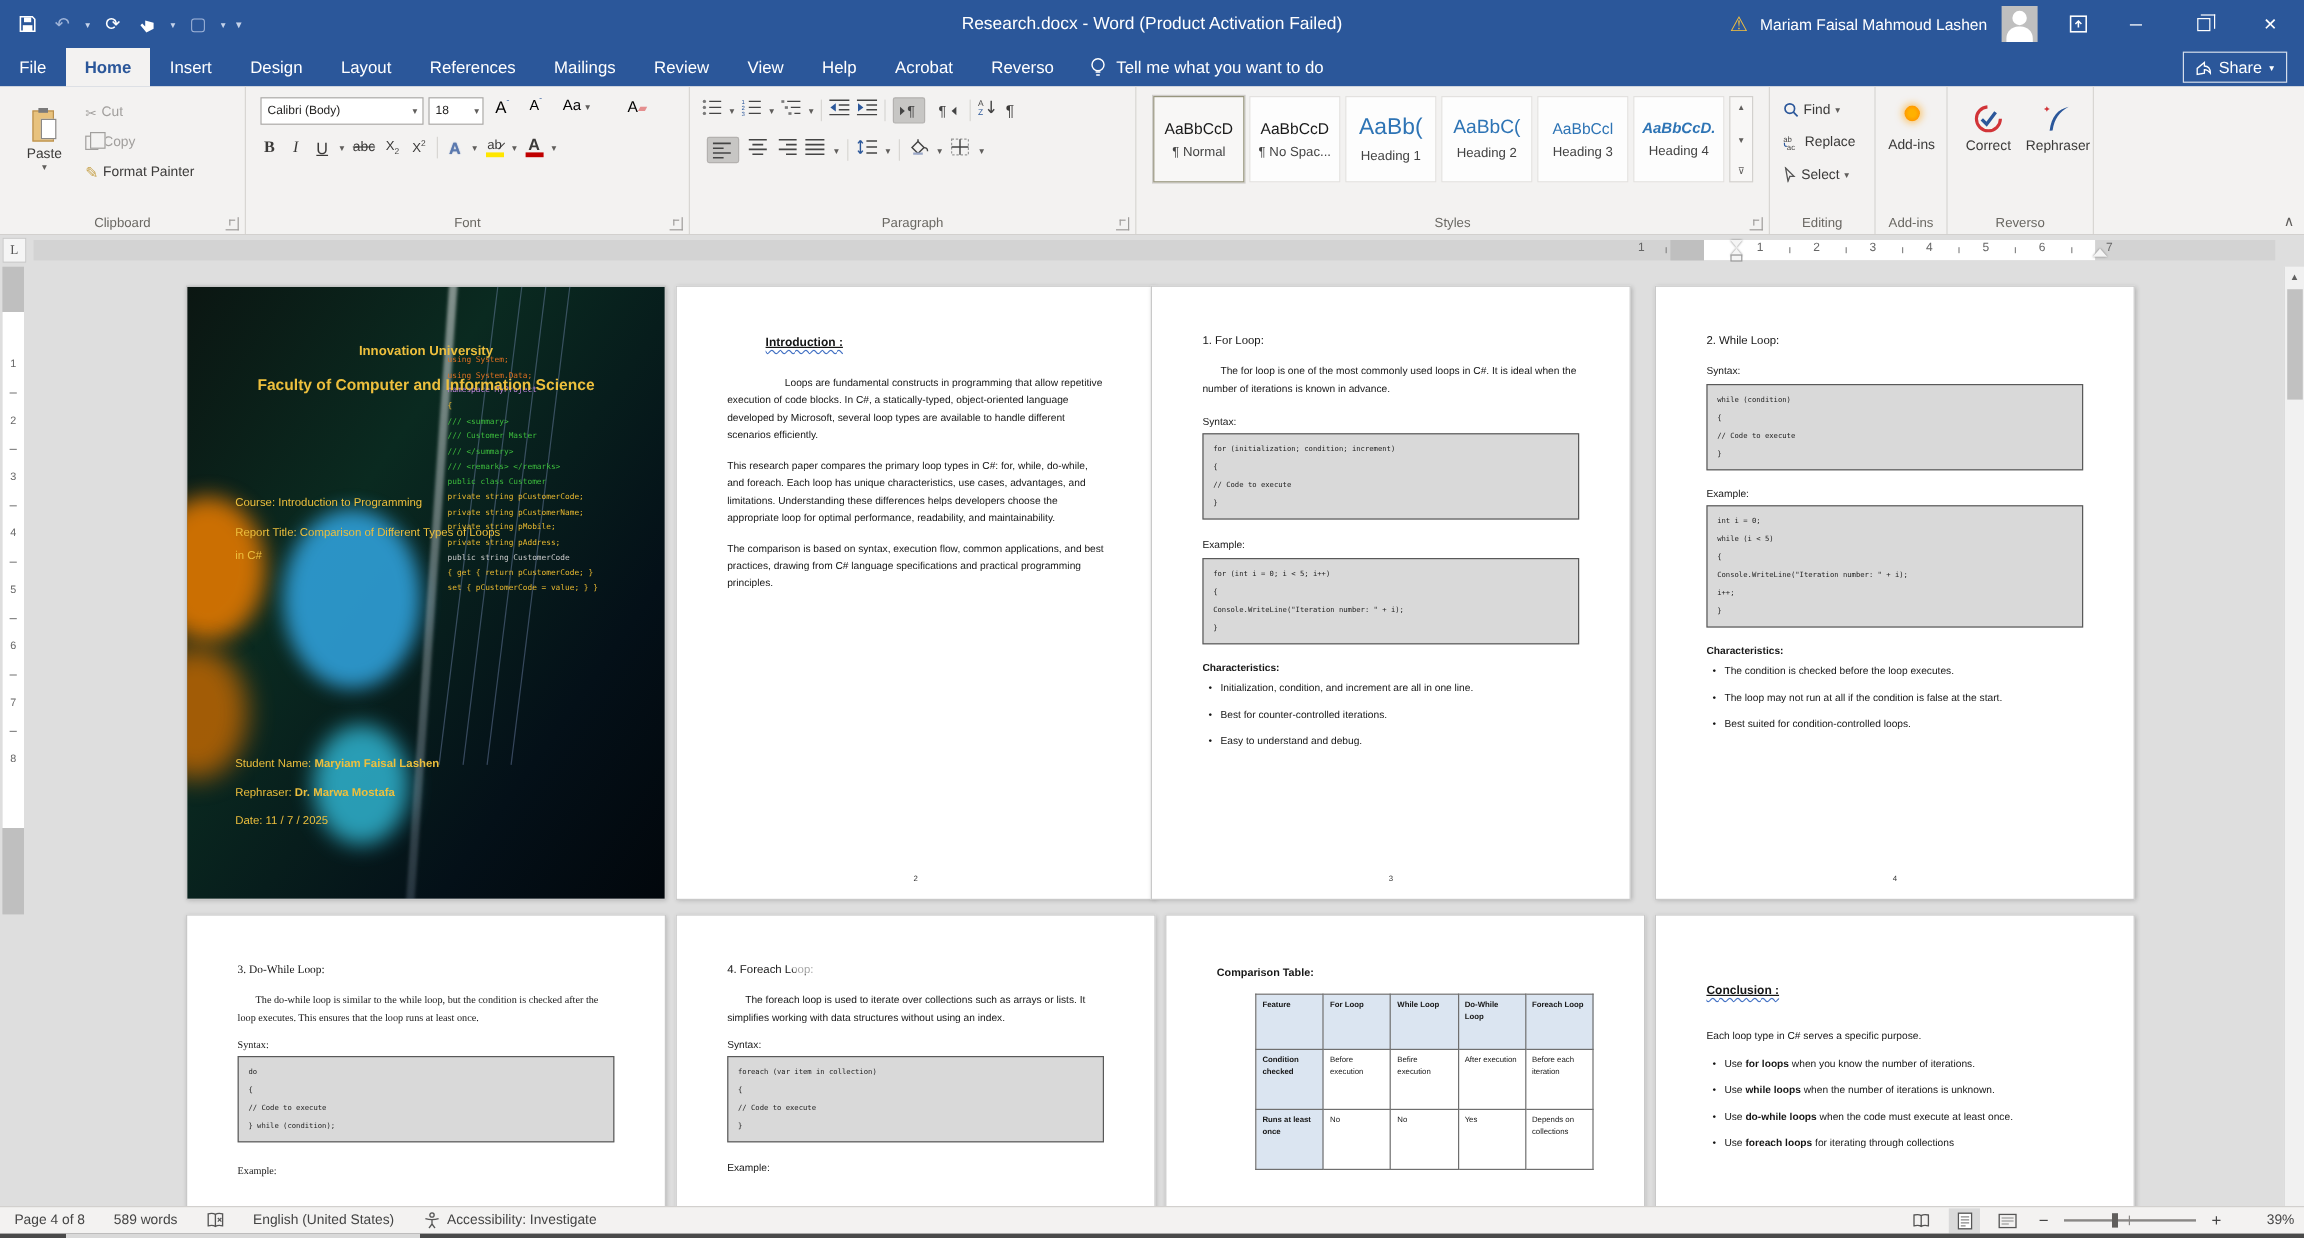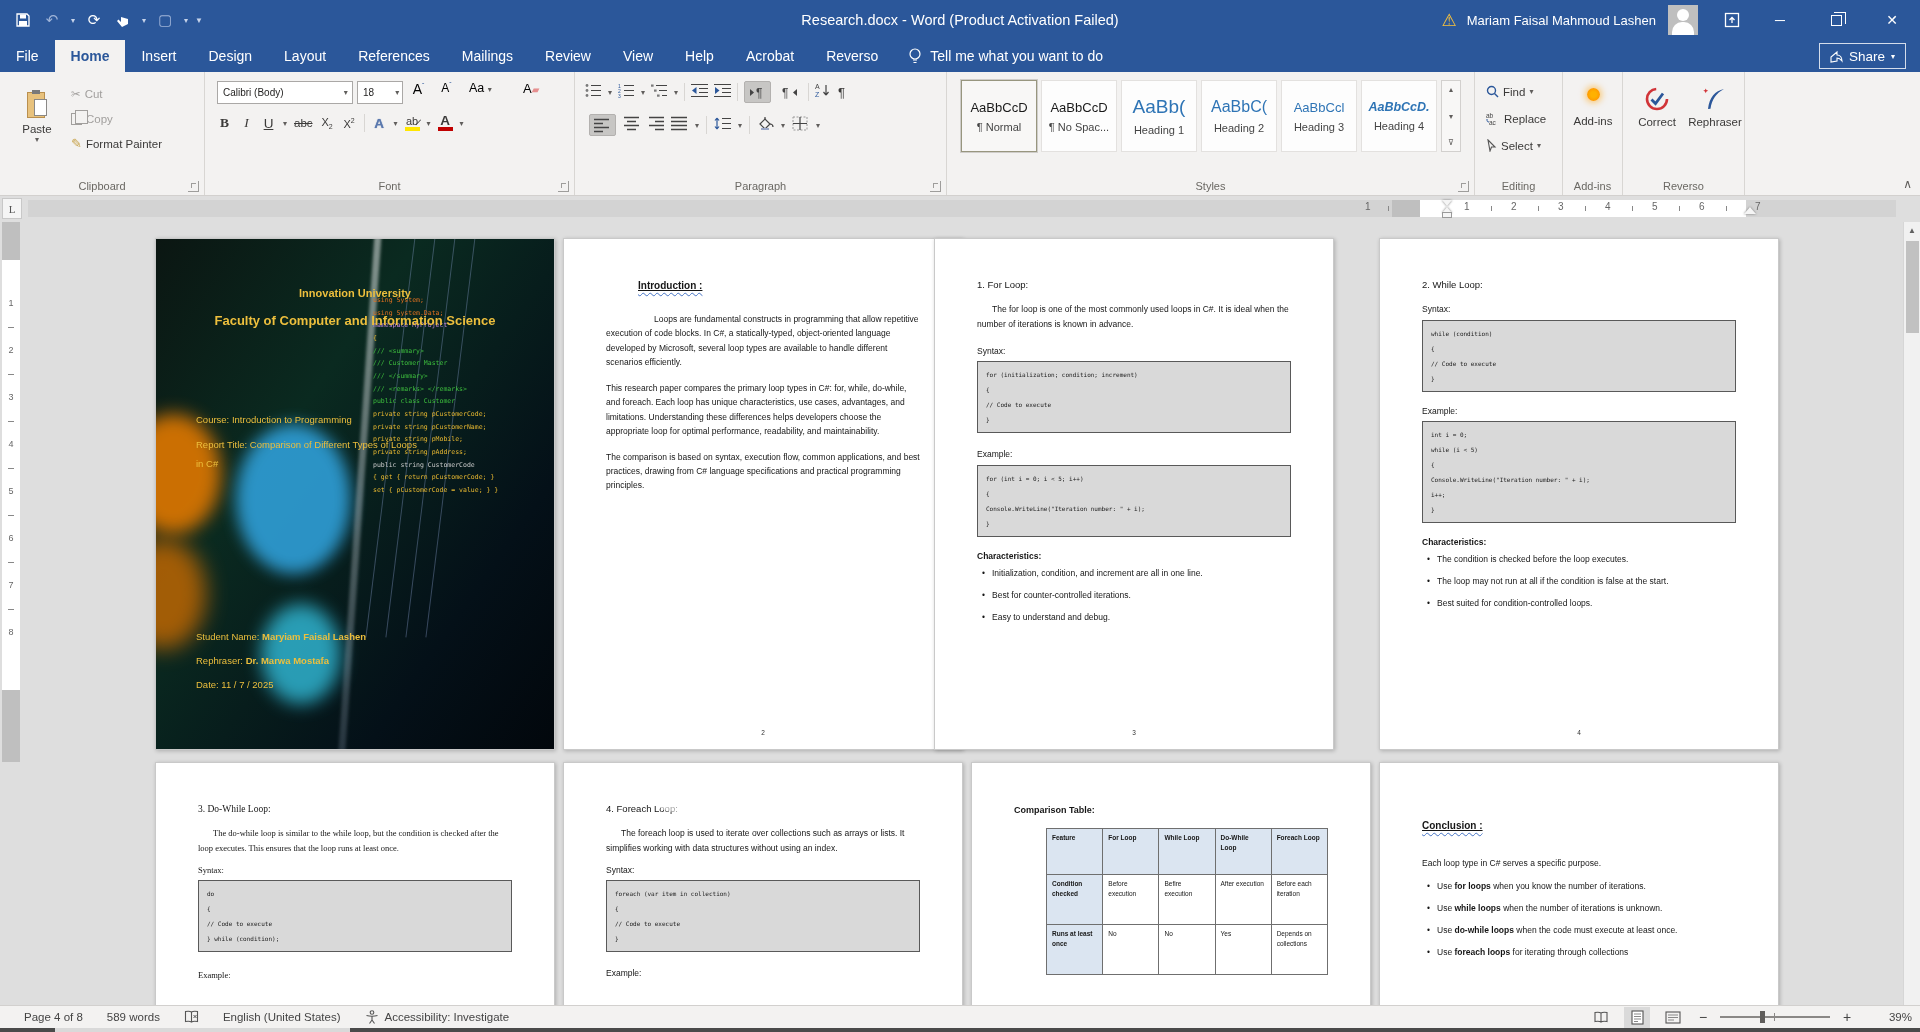--- a/index.html
+++ b/index.html
@@ -174,21 +174,21 @@
   table.cmp th{background:#dbe5f1;font-weight:bold;width:58px;height:46px;}
   table.cmp td{width:58px;background:#fff;height:50px;}
   table.cmp td.fcol{background:#dbe5f1;font-weight:bold;}
 
   
   #watermark{position:absolute;left:655px;top:540px;font-size:54px;font-weight:bold;color:rgba(255,255,255,.6);direction:rtl;letter-spacing:2px;z-index:5;font-family:"DejaVu Sans",sans-serif;}
 
   
   #statusbar{position:absolute;left:0;top:1005px;width:1920px;height:23px;background:#f3f2f1;border-top:1px solid #d2d0ce;display:flex;align-items:center;font-size:11.5px;color:#444;}
   #statusbar .sitem{margin-right:24px;display:flex;align-items:center;gap:6px;}
-  #sb-left{display:flex;align-items:center;padding-left:24px;}
+  #sb-left{display:flex;align-items:center;padding-left:12px;}
   #sb-right{position:absolute;right:8px;display:flex;align-items:center;gap:10px;}
   .vmode{width:26px;height:21px;display:flex;align-items:center;justify-content:center;}
   .vmode.on{background:#dadada;}
   #zoomtrack{position:relative;width:110px;height:2px;background:#8a8886;}
   #zoomtrack .notch{position:absolute;left:54px;top:-3px;width:1px;height:8px;background:#8a8886;}
   #zoomthumb{position:absolute;left:40px;top:-5px;width:5px;height:12px;background:#605e5c;}
   .zbtn{font-size:14px;color:#444;width:14px;text-align:center;}
   #taskstrip{position:absolute;left:0;top:1028px;width:1920px;height:4px;background:#4a4a4a;}
   #taskstrip .seg{position:absolute;left:55px;width:295px;height:4px;background:#d9d9d9;}
 </style>
@@ -610,21 +610,21 @@
   <div class="page" style="left:563px;top:16px;">
     <div class="pginner p-body">
       <div class="hwavy" style="margin-bottom:18px;padding-left:32px;"><span class="wv">Introduction :</span></div>
       <p class="firstind">Loops are fundamental constructs in programming that allow repetitive execution of code blocks. In C#, a statically-typed, object-oriented language developed by Microsoft, several loop types are available to handle different scenarios efficiently.</p>
       <p>This research paper compares the primary loop types in C#: for, while, do-while, and foreach. Each loop has unique characteristics, use cases, advantages, and limitations. Understanding these differences helps developers choose the appropriate loop for optimal performance, readability, and maintainability.</p>
       <p>The comparison is based on syntax, execution flow, common applications, and best practices, drawing from C# language specifications and practical programming principles.</p>
     </div>
     <div class="pagenum">2</div>
   </div>
 
-  <div class="page" style="left:934px;top:16px;padding-left:30px;">
+  <div class="page" style="left:959px;top:16px;padding-left:30px;">
     <div class="pginner">
       <div class="sechead">1. For Loop:</div>
       <p class="smallind" style="margin-bottom:13px;">The for loop is one of the most commonly used loops in C#. It is ideal when the number of iterations is known in advance.</p>
       <div class="lbl">Syntax:</div>
       <div class="codebox">
         <div>for (initialization; condition; increment)</div>
           <div>{</div>
         <div>  // Code to execute</div>
           <div>}</div>
       </div>

